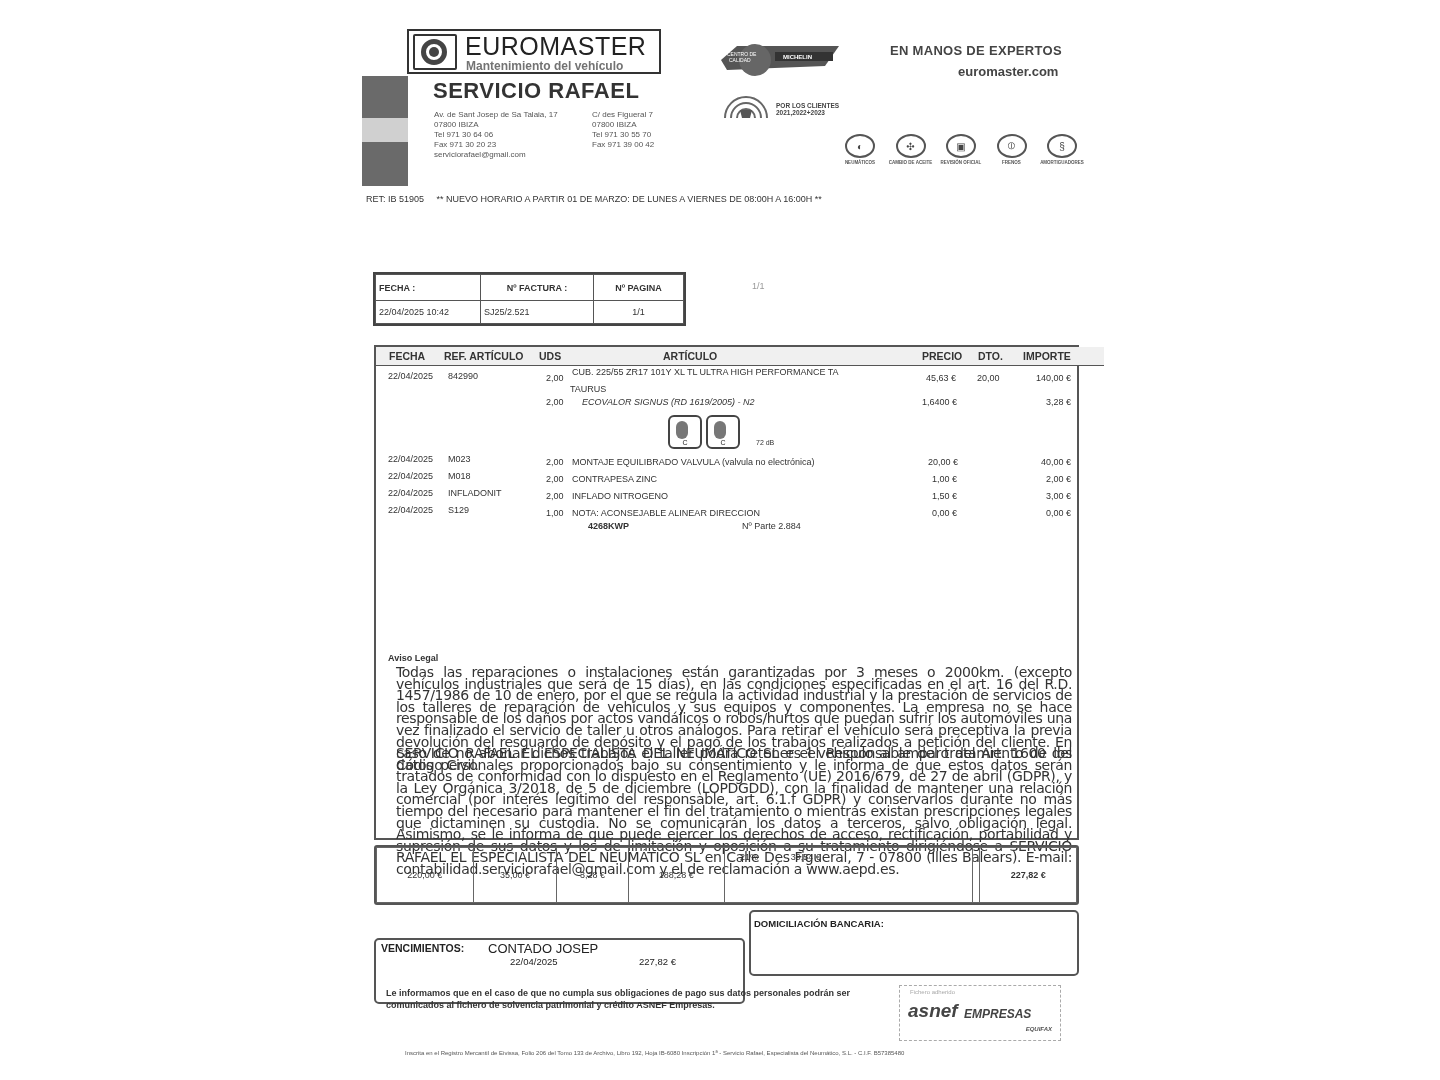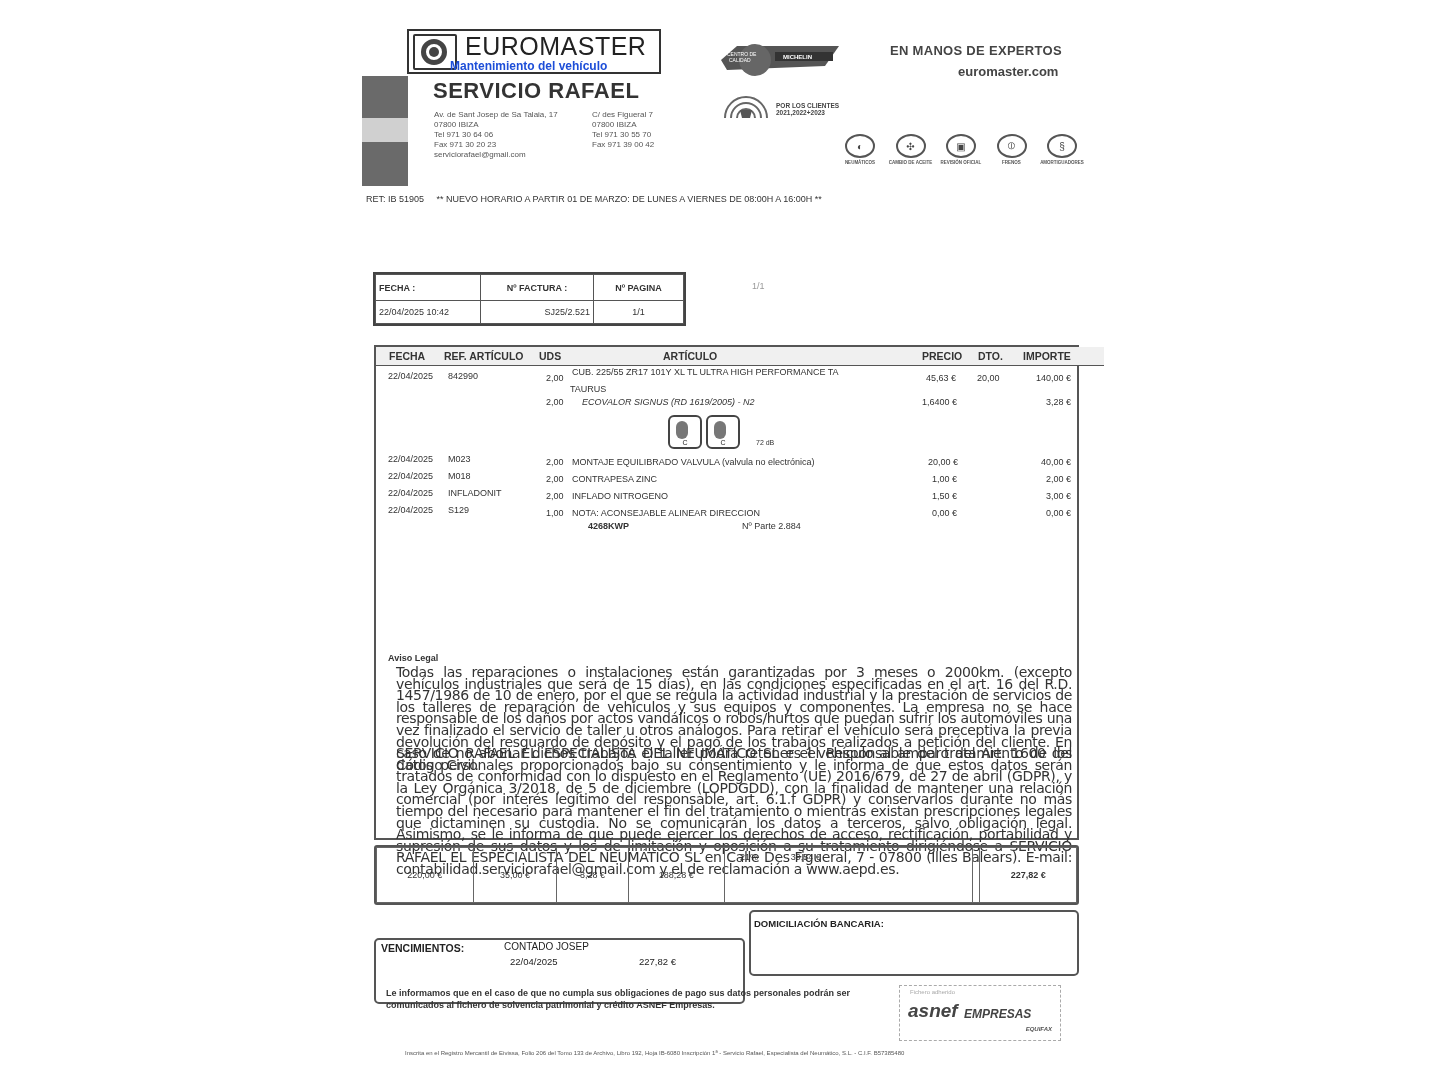--- a/index.html
+++ b/index.html
@@ -7,21 +7,21 @@
          font-family:"Liberation Sans", sans-serif; color:#222; }
   .abs { position:absolute; }
   .page { position:absolute; left:0; top:0; width:1440px; height:1080px; }
 
   
   .logo-box { left:407px; top:29px; width:254px; height:45px; border:2px solid #333; box-sizing:border-box; }
   .logo-emblem { left:4px; top:3px; width:44px; height:36px; border:2px solid #333; box-sizing:border-box; border-radius:2px; background:#fff; }
   .logo-emblem .ring { position:absolute; left:6px; top:3px; width:26px; height:26px; border:5px solid #444; border-radius:50%; box-sizing:border-box; }
   .logo-emblem .dot { position:absolute; left:14px; top:11px; width:10px; height:10px; background:#444; border-radius:50%; }
   .logo-title { left:56px; top:1px; font-size:25px; font-weight:normal; letter-spacing:0.5px; color:#222; }
-  .logo-sub { left:41px; top:28px; font-size:12px; font-weight:bold; color:#1d4ed8; }
+  .logo-sub { left:57px; top:28px; font-size:12px; font-weight:bold; color:#737373; }
   .company { left:433px; top:78px; font-size:22px; font-weight:bold; color:#333; letter-spacing:0.5px; }
   .side-bar { left:362px; top:76px; width:46px; height:110px; background:linear-gradient(#6a6a6a 0 38%, #d0d0d0 38% 60%, #6a6a6a 60%); }
   .addr { font-size:8px; line-height:10px; color:#555; }
 
   .badge-centro { left:717px; top:40px; width:125px; height:38px; }
   .tagline { left:890px; top:43px; font-size:13px; font-weight:bold; color:#444; letter-spacing:0.3px; }
   .website { left:958px; top:64px; font-size:13px; font-weight:bold; color:#444; }
   .award { left:721px; top:92px; width:50px; height:28px; }
   .award-text { left:776px; top:102px; font-size:6.5px; line-height:7px; color:#444; font-weight:bold; }
   .services { left:836px; top:134px; width:250px; height:40px; display:flex; justify-content:space-between; }
@@ -146,21 +146,21 @@
   <div class="abs meta">
     <table>
       <tbody>
           <tr class="h">
         <td style="width:98px">FECHA :</td>
         <td style="text-align:center;width:106px">Nº FACTURA :</td>
         <td style="text-align:center">Nº PAGINA</td>
       </tr>
       <tr>
         <td>22/04/2025  10:42</td>
-        <td style="text-align:right">SJ25/2.521</td>
+        <td style="text-align:left">SJ25/2.521</td>
         <td style="text-align:center">1/1</td>
       </tr>
     </tbody>
       </table>
   </div>
   <div class="abs scrawl">1/1</div>
 
   <div class="abs items">
     <div class="items-head">
       <span style="left:13px">FECHA</span>
@@ -256,21 +256,21 @@
         </td>
         <td></td>
         <td style="font-weight:bold">227,82 €</td>
       </tr>
     </tbody>
       </table>
   </div>
 
   <div class="abs venc">
     <div class="abs" style="left:5px;top:2px;font-size:10.5px;font-weight:bold">VENCIMIENTOS:</div>
-    <div class="abs" style="left:128px;top:1px;font-size:10px">CONTADO JOSEP</div>
+    <div class="abs" style="left:112px;top:1px;font-size:13px">CONTADO JOSEP</div>
     <div class="abs" style="left:134px;top:16px;font-size:9.5px">22/04/2025</div>
     <div class="abs" style="left:263px;top:16px;font-size:9.5px">227,82 €</div>
   </div>
   <div class="abs banc">
     <div class="abs" style="left:3px;top:6px;font-size:9.5px;font-weight:bold">DOMICILIACIÓN BANCARIA:</div>
   </div>
 
   <div class="abs asnef-text">Le informamos que en el caso de que no cumpla sus obligaciones de pago sus datos personales podrán ser comunicados al fichero de solvencia patrimonial y crédito ASNEF Empresas.</div>
   <div class="abs asnef">
     <div class="abs" style="left:10px;top:3px;font-size:6px;color:#aaa">Fichero adherido</div>

